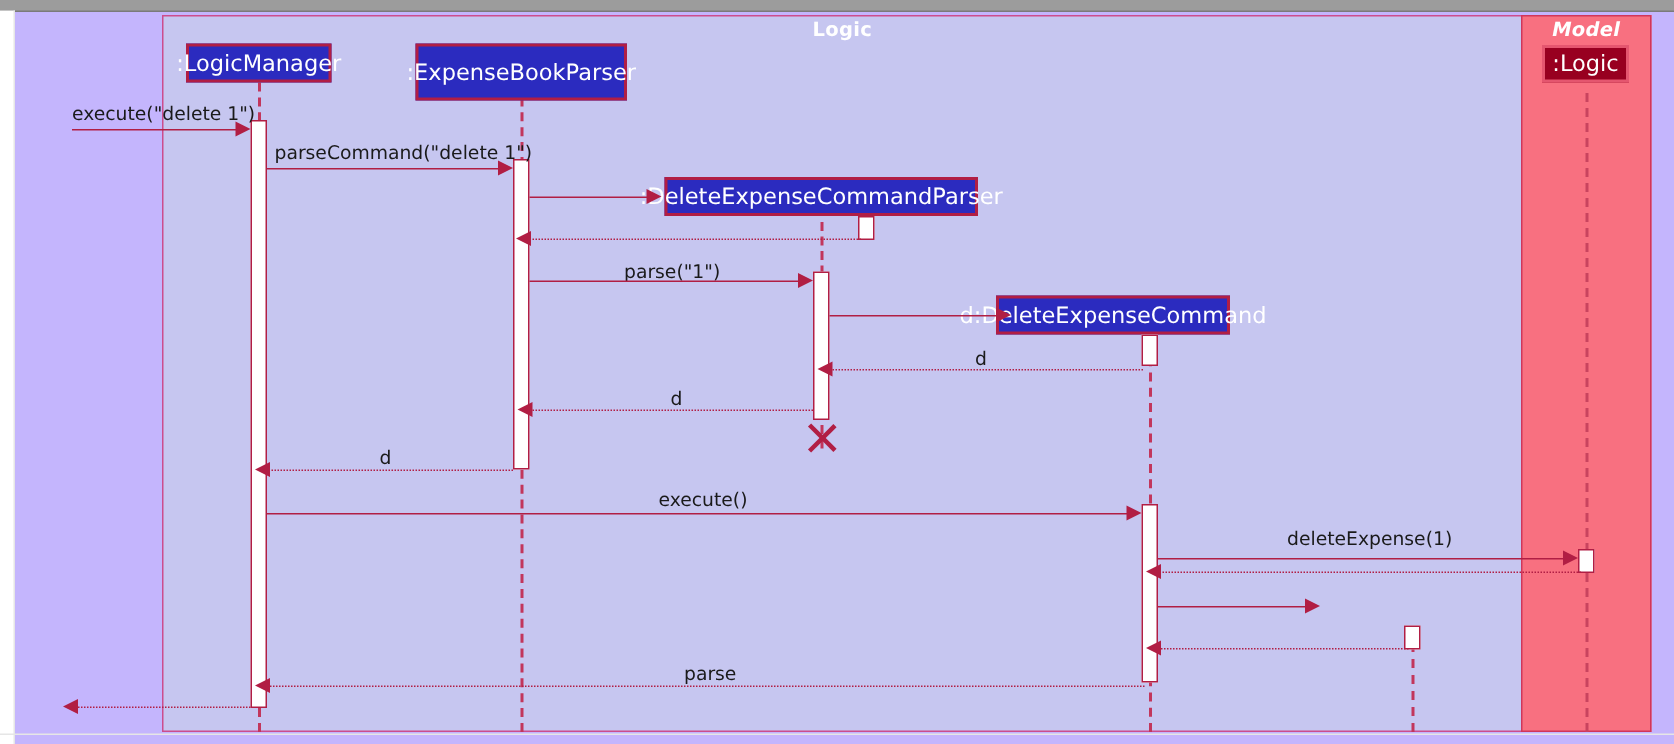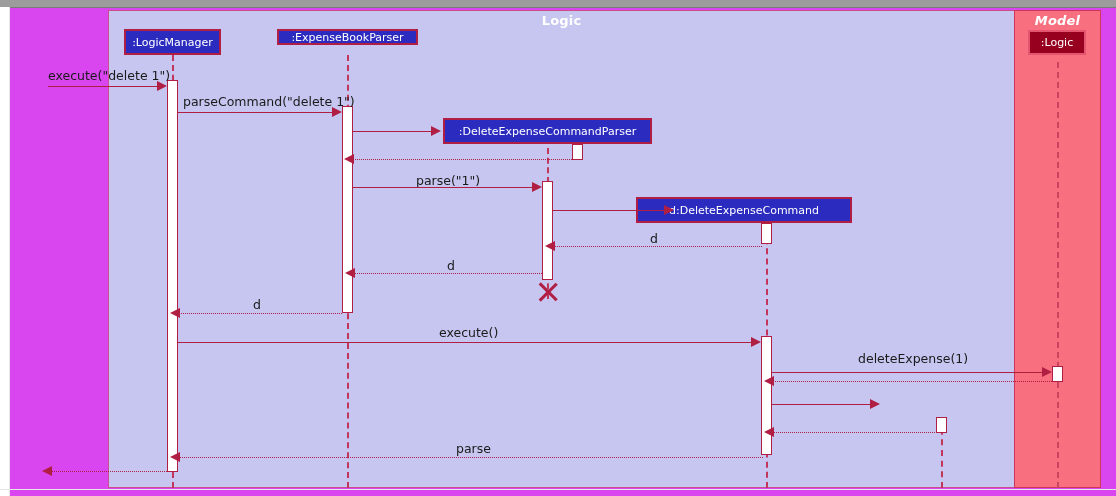--- a/index.html
+++ b/index.html
@@ -8,21 +8,21 @@
     padding: 0;
     background: #ffffff;
   }
   body {
     font-family: "DejaVu Sans", sans-serif;
   }
   #canvas {
     position: relative;
     width: 1116px;
     height: 496px;
-    background: #d946ef;
+    background: #c4b5fd;
     overflow: hidden;
   }
   
   .topbar {
     position: absolute;
     left: 0; top: 0;
     width: 1116px; height: 7px;
     background: #9c9c9c;
     border-bottom: 1px solid #7a7a7a;
   }
@@ -75,21 +75,21 @@
     border-left: 2px dashed #c9445f;
   }
 
   
   .participant {
     position: absolute;
     box-sizing: border-box;
     background: #2b2bbf;
     border: 2px solid #b11e44;
     color: #ffffff;
-    font-size: 11px;
+    font-size: 15px;
     font-family: "DejaVu Sans", sans-serif;
     text-align: center;
     line-height: 1;
     display: flex;
     align-items: center;
     justify-content: center;
     white-space: nowrap;
     padding: 0 6px;
   }
   .participant-model {
@@ -174,29 +174,29 @@
   <div class="lifeline" style="left:347px; top:55px; height:433px;"></div>
   <div class="lifeline" style="left:547px; top:148px; height:151px;"></div>
   <div class="lifeline" style="left:766px; top:228px; height:260px;"></div>
   <div class="lifeline" style="left:941px; top:418px; height:70px;"></div>
   <div class="lifeline lifeline-model" style="left:1057px; top:62px; height:426px;"></div>
 
   <div class="participant" style="left:124px; top:29px; width:97px; height:26px;">
     <span>:LogicManager</span>
   </div>
 
-  <div class="participant" style="left:277px; top:29px; width:141px; height:16px;">
+  <div class="participant" style="left:277px; top:29px; width:141px; height:38px;">
     <span>:ExpenseBookParser</span>
   </div>
 
   <div class="participant" style="left:443px; top:118px; width:209px; height:26px;">
     <span>:DeleteExpenseCommandParser</span>
   </div>
 
-  <div class="participant" style="left:636px; top:197px; width:216px; height:26px;">
+  <div class="participant" style="left:664px; top:197px; width:156px; height:26px;">
     <span>d:DeleteExpenseCommand</span>
   </div>
 
 
   <div class="participant participant-model" style="left:1028px; top:30px; width:58px; height:25px;">
     <span>:Logic</span>
   </div>
 
   <div class="activation" style="left:167px; top:80px; width:11px; height:392px;"></div>
 

